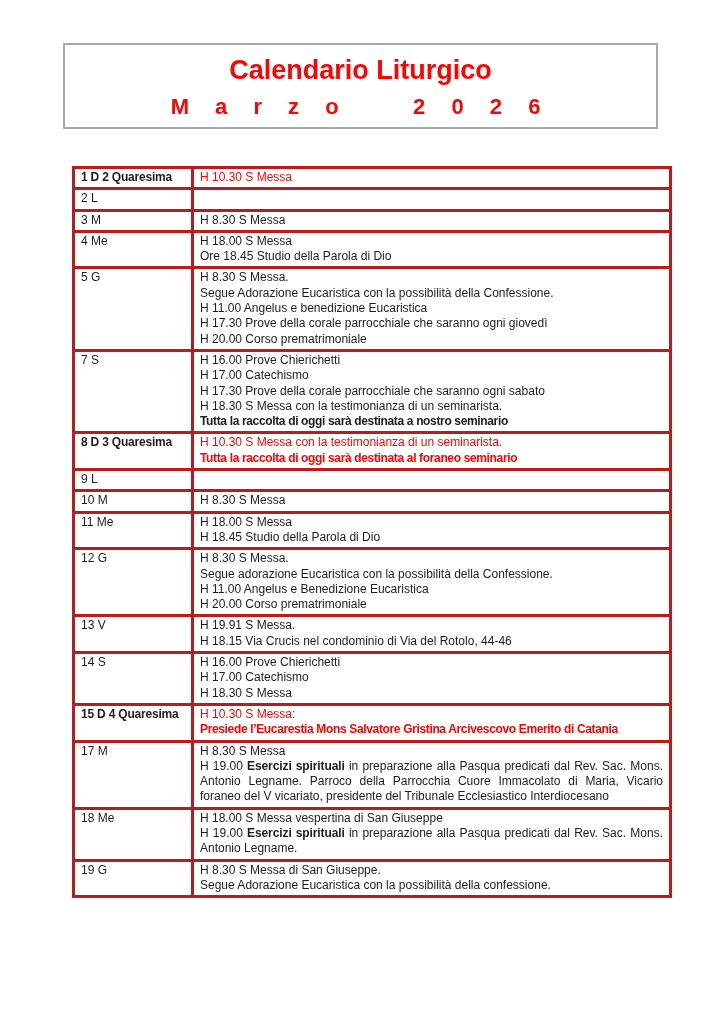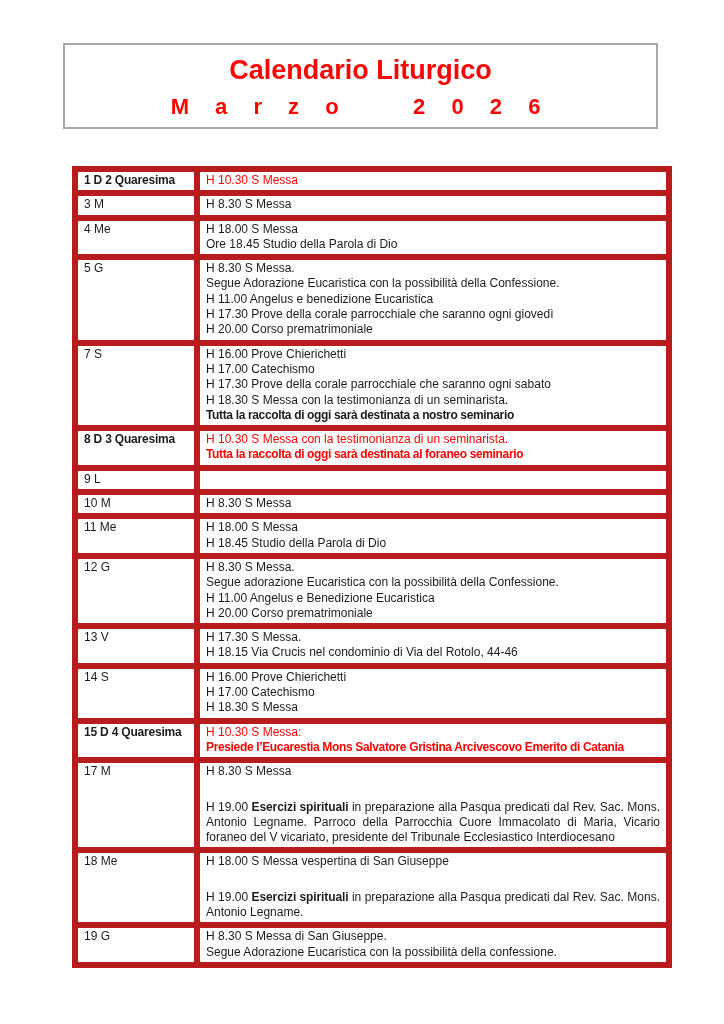--- a/index.html
+++ b/index.html
@@ -40,53 +40,57 @@
   }
   table.calendar {
     position: absolute;
     left: 72px;
     top: 166px;
     width: 600px;
     border-collapse: collapse;
     table-layout: fixed;
   }
   table.calendar td {
-    border: 6px solid #b91c1c;
+    border: 3px solid #b91c1c;
     vertical-align: top;
     padding: 1px 6px 2px 6px;
     font-size: 12px;
     line-height: 15.3px;
     color: #1c1c1c;
   }
   td.day-cell { width: 104px; white-space: nowrap; overflow: visible; }
   .red  { color: var(--accent-red); }
   .bold { font-weight: bold; }
   td.day-cell.red { letter-spacing: -0.2px; }
   .line { min-height: 15.3px; }
   .line.bold { letter-spacing: -0.35px; }
   .line .bold { letter-spacing: -0.1px; }
-  .line.justify { text-align: justify; margin-top: 20px; }
+  .line.justify { text-align: justify; }
 </style>
 </head>
 <body>
 
 <div class="page">
 
   <div class="header-box">
     <div class="page-title">Calendario Liturgico</div>
     <div class="page-subtitle">M a r z o    2 0 2 6</div>
   </div>
 
   <table class="calendar">
     <tbody>
         <tr>
           <td class="day-cell red bold">1 D 2 Quaresima</td>
           <td class="content-cell">
             <div class="line red">H 10.30 S Messa</div>
           </td>
+        </tr>
+        <tr>
+          <td class="day-cell">2 L</td>
+          <td class="content-cell"></td>
         </tr>
         <tr>
           <td class="day-cell">3 M</td>
           <td class="content-cell">
             <div class="line">H 8.30 S Messa</div>
           </td>
         </tr>
         <tr>
           <td class="day-cell">4 Me</td>
           <td class="content-cell">
@@ -143,21 +147,21 @@
           <td class="content-cell">
             <div class="line">H 8.30 S Messa.</div>
             <div class="line">Segue adorazione Eucaristica con la possibilità della Confessione.</div>
             <div class="line">H 11.00 Angelus e Benedizione Eucaristica</div>
             <div class="line">H 20.00 Corso prematrimoniale</div>
           </td>
         </tr>
         <tr>
           <td class="day-cell">13 V</td>
           <td class="content-cell">
-            <div class="line">H 17.30 S Messa.</div>
+            <div class="line">H 19.91 S Messa.</div>
             <div class="line">H 18.15 Via Crucis nel condominio di Via del Rotolo, 44-46</div>
           </td>
         </tr>
         <tr>
           <td class="day-cell">14 S</td>
           <td class="content-cell">
             <div class="line">H 16.00 Prove Chierichetti</div>
             <div class="line">H 17.00 Catechismo</div>
             <div class="line">H 18.30 S Messa</div>
           </td>

